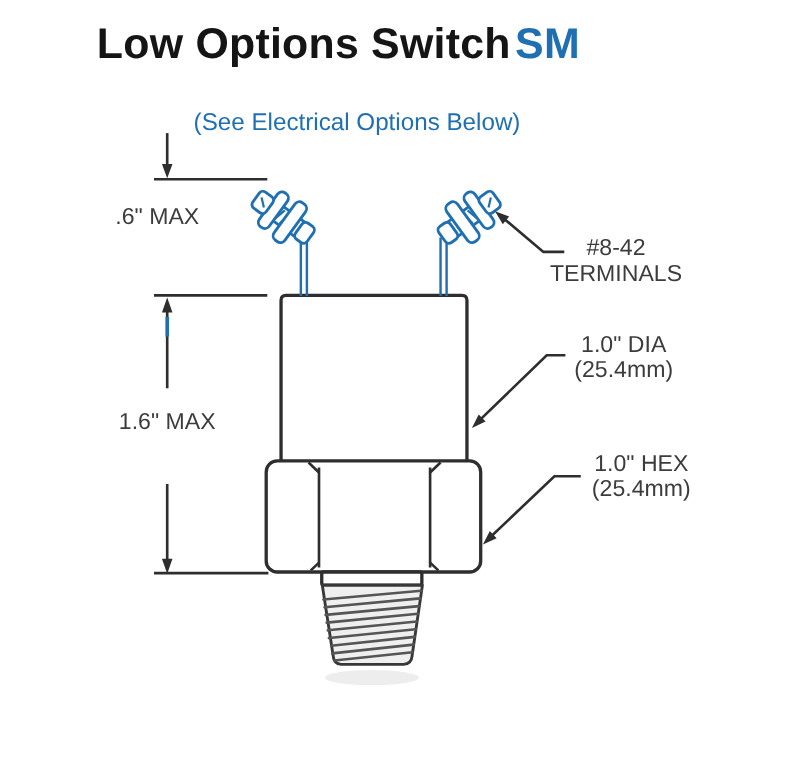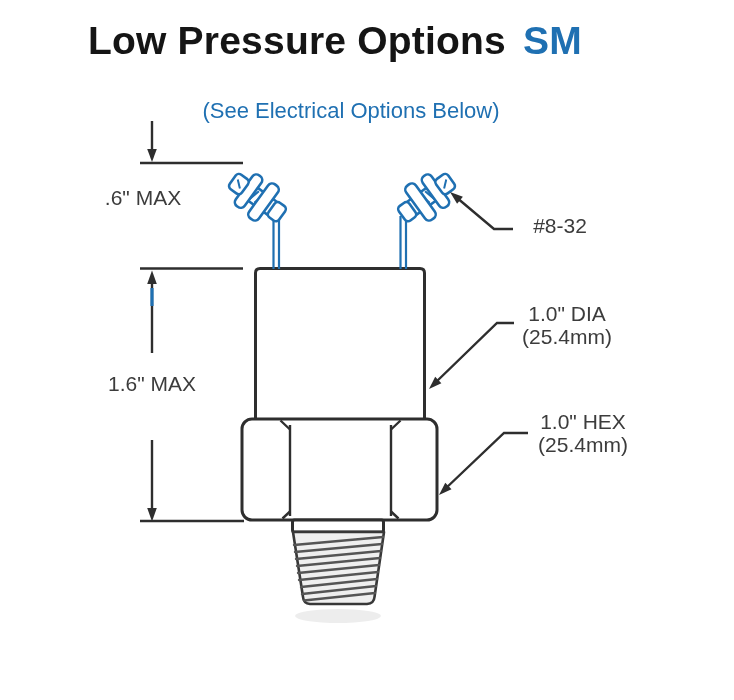--- a/index.html
+++ b/index.html
@@ -25,36 +25,36 @@
   .tfill{fill:#ffffff;stroke:var(--accent-blue);stroke-width:2.6;}
   .tline{fill:none;stroke:var(--accent-blue);stroke-width:2;}
   .thline{stroke:var(--thread-gray);stroke-width:2.4;fill:none;stroke-linecap:round;}
   .thoutline{stroke:#383838;stroke-width:2.6;fill:var(--thread-fill);stroke-linejoin:round;}
   
   h1{
     position:absolute;left:88px;top:20px;margin:0;
     font-size:39px;font-weight:bold;line-height:1.1;letter-spacing:.2px;
     color:var(--title-black);white-space:nowrap;
   }
-  h1 .sm{color:var(--accent-blue);margin-left:17px;}
+  h1 .sm{color:var(--accent-blue);margin-left:4px;}
   .subtitle{
-    position:absolute;left:186px;top:98px;width:330px;text-align:center;
+    position:absolute;left:176px;top:98px;width:330px;text-align:left;
     font-size:22px;line-height:26px;color:var(--accent-blue);white-space:nowrap;
   }
   .lbl{
     position:absolute;text-align:center;color:var(--text-dark);
     font-size:21px;line-height:23px;white-space:nowrap;
   }
 </style>
 </head>
 <body>
 
 <div id="stage">
 
-  <h1><span>Low Pressure Options</span><span class="sm">SM</span></h1>
+  <h1><span>Low Options Switch</span><span class="sm">SM</span></h1>
 
   <div class="subtitle">(See Electrical Options Below)</div>
 
   <svg width="734" height="700" viewBox="0 0 734 700">
     <defs>
 
       <g id="term">
         <rect class="tfill" x="8" y="-8" width="40" height="16" rx="3"></rect>
         <path class="tline" d="M18,-6 L15,6 M24,-6 L21,6 M30,-6 L27,6 M36,-6 L33,6"></path>
         <rect class="tfill" x="10" y="-19" width="11" height="38" rx="5"></rect>
@@ -130,21 +130,22 @@
 
   <div class="lbl" style="left:83px;top:186px;width:120px">
     <div>.6" MAX</div>
   </div>
 
   <div class="lbl" style="left:92px;top:372px;width:120px">
     <div>1.6" MAX</div>
   </div>
 
   <div class="lbl" style="left:490px;top:214px;width:140px">
-    <div>#8-32</div>
+    <div>#8-42</div>
+    <div>TERMINALS</div>
   </div>
 
   <div class="lbl" style="left:506px;top:302px;width:122px">
     <div>1.0" DIA</div>
     <div>(25.4mm)</div>
   </div>
 
   <div class="lbl" style="left:522px;top:410px;width:122px">
     <div>1.0" HEX</div>
     <div>(25.4mm)</div>

